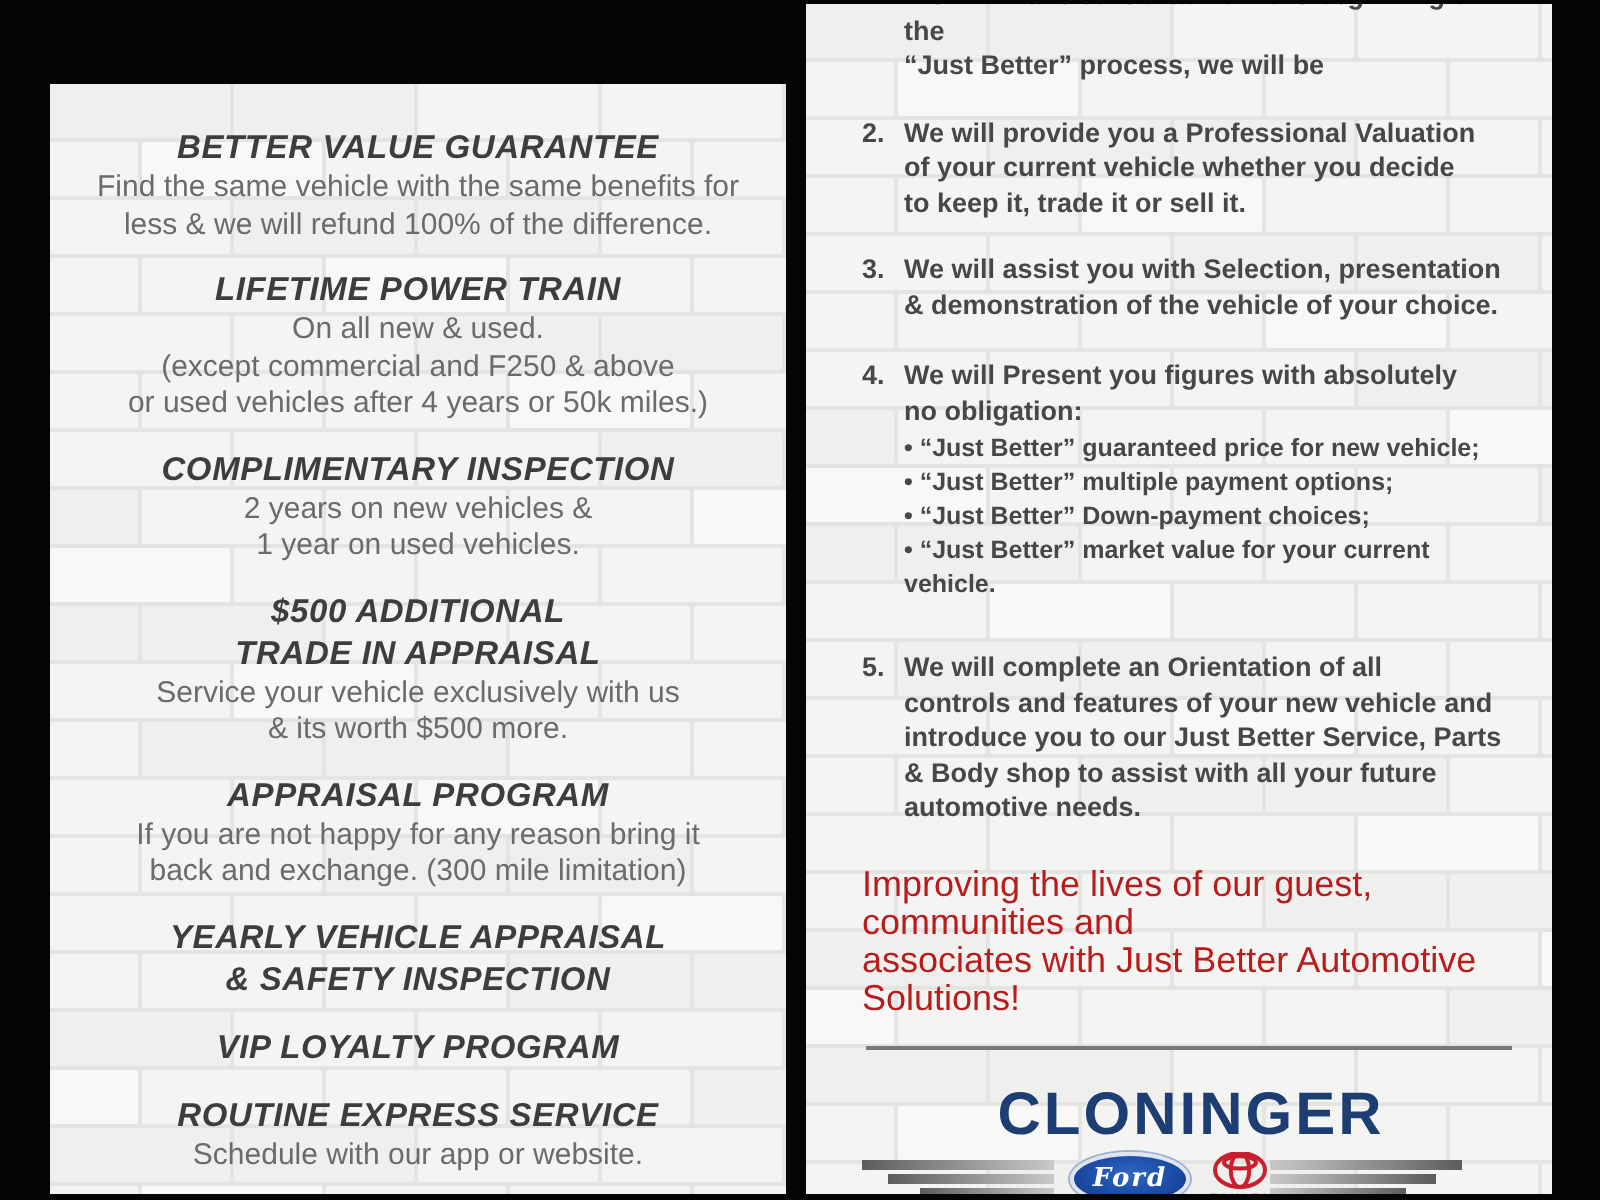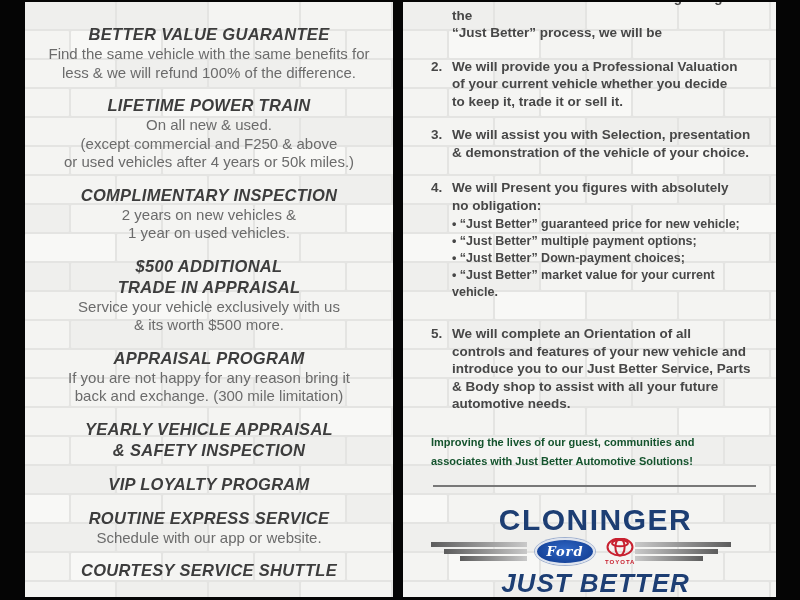--- a/index.html
+++ b/index.html
@@ -5,21 +5,21 @@
   html,body{margin:0;padding:0;}
   body{
     width:800px;height:600px;position:relative;overflow:hidden;
     background:#050505;
     font-family:"Liberation Sans", sans-serif;
   }
   .panel{
     position:absolute;top:2px;bottom:3px;overflow:hidden;
     background:#ededeb;
   }
-  .panel-left{left:25px;width:368px;}
+  .panel-left{left:25px;width:368px;margin-top:40px;}
   .panel-right{left:403px;width:373px;}
   
   .brickwall{position:absolute;inset:0;overflow:hidden;background:#e4e4e2;}
   .brow{display:flex;gap:2px;height:27px;margin-bottom:2px;}
   .brk{flex:0 0 90px;background:#f4f4f2;border-radius:1px;}
   .brk.d1{background:#efefed;}
   .brk.d2{background:#f8f8f6;}
   .content{position:relative;z-index:1;}
 
   
@@ -33,21 +33,21 @@
 
   
   .rp-content{padding:0 16px 0 28px;color:#474747;}
   .rp-item{display:flex;font-size:13.5px;font-weight:bold;line-height:17.5px;margin-bottom:16px;}
   .rp-item .num{flex:0 0 21px;}
   .rp-item-1{margin-top:-13px;}
   .rp-item-3{margin-bottom:18px;}
   .rp-item-4{margin-bottom:0;}
   .rp-item-5{margin-top:24px;}
   .rp-bullets{margin-top:2px;font-size:12.5px;line-height:17px;}
-  .rp-closing{margin-top:20px;font-size:11px;font-weight:bold;line-height:19px;color:#14532d;}
+  .rp-closing{margin-top:20px;font-size:18px;font-weight:normal;line-height:19px;color:#b91c1c;}
   .rp-divider{margin:14px 0 0 2px;width:323px;height:2px;background:#787878;}
 
   
   .logo{margin-top:18px;text-align:center;}
   .logo-name{
     font-size:30px;line-height:30px;font-weight:bold;letter-spacing:1.5px;
     color:#1d3e73;text-shadow:0 0 1px #ffffff;margin-top:17px;
   }
   .logo-mid{display:flex;align-items:center;justify-content:flex-start;height:32px;margin-top:1px;}
   .wing{display:flex;flex-direction:column;gap:2px;width:96px;}

